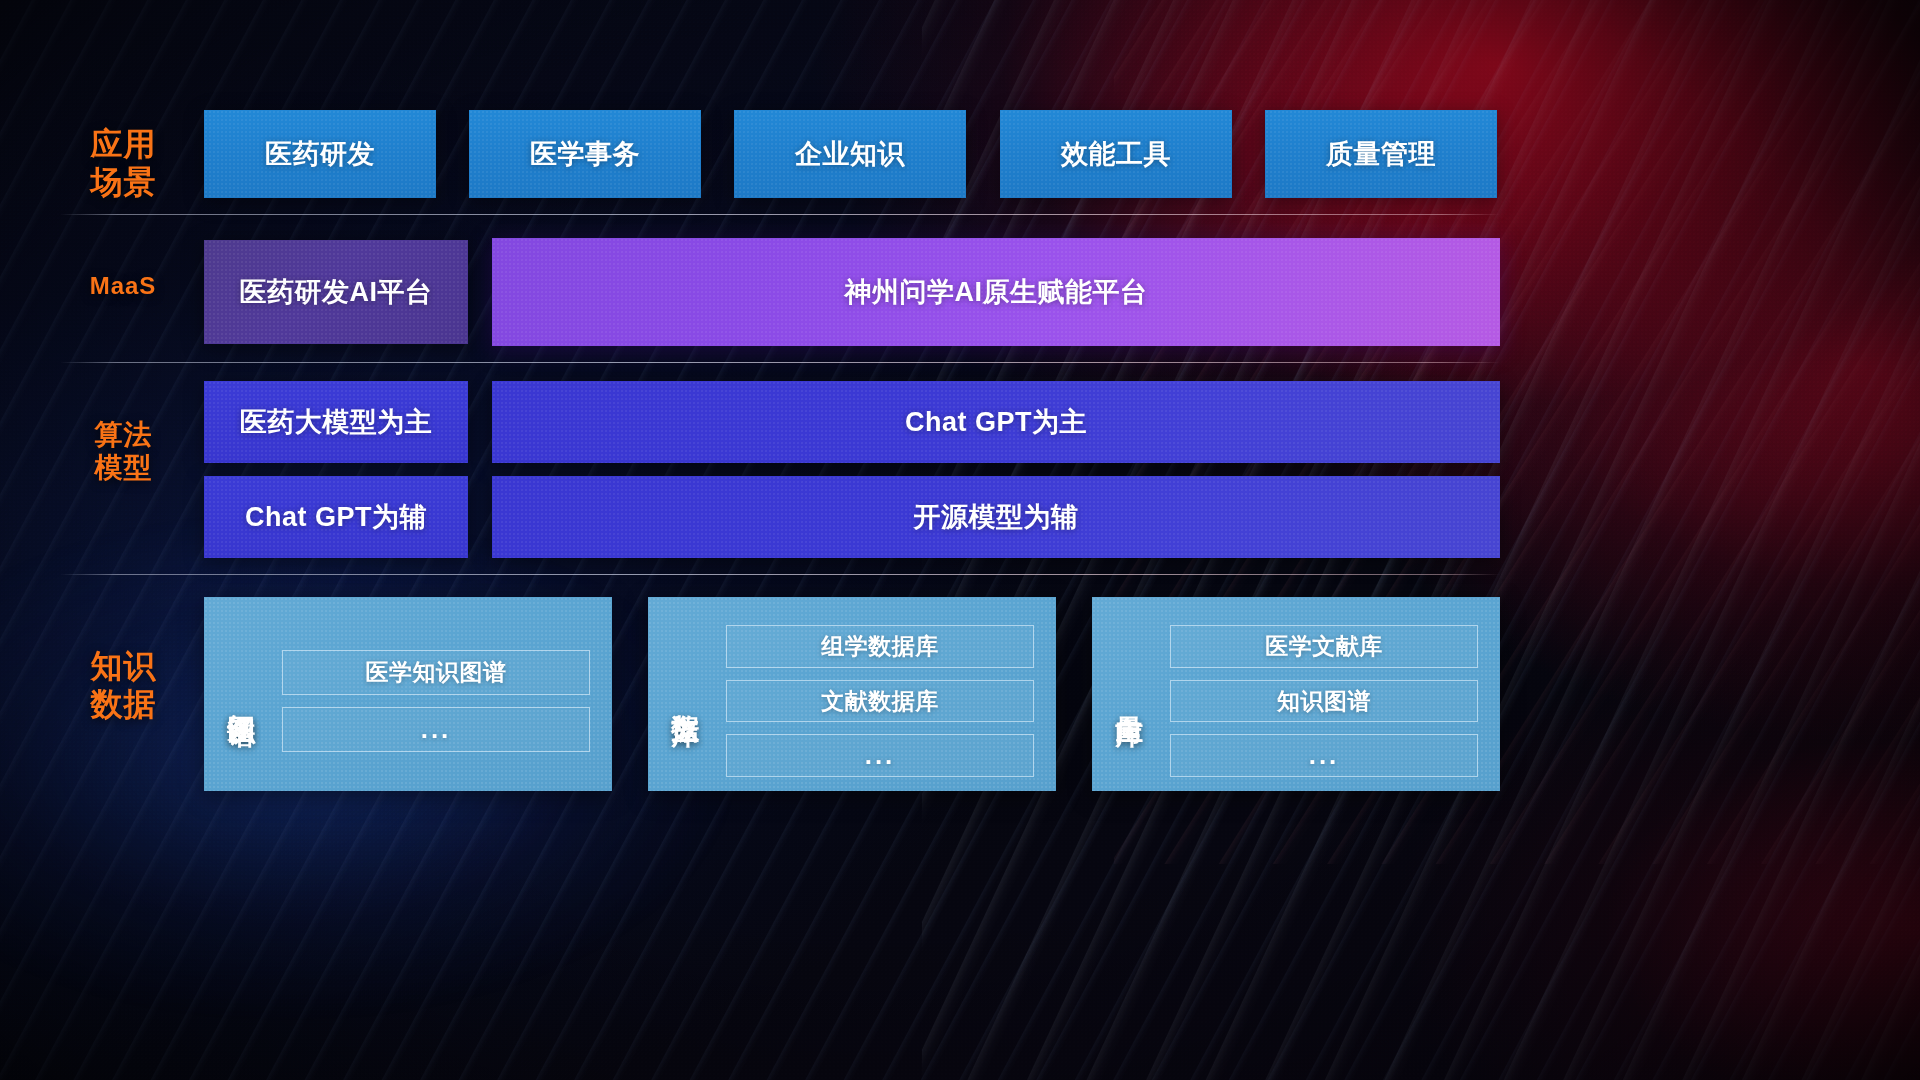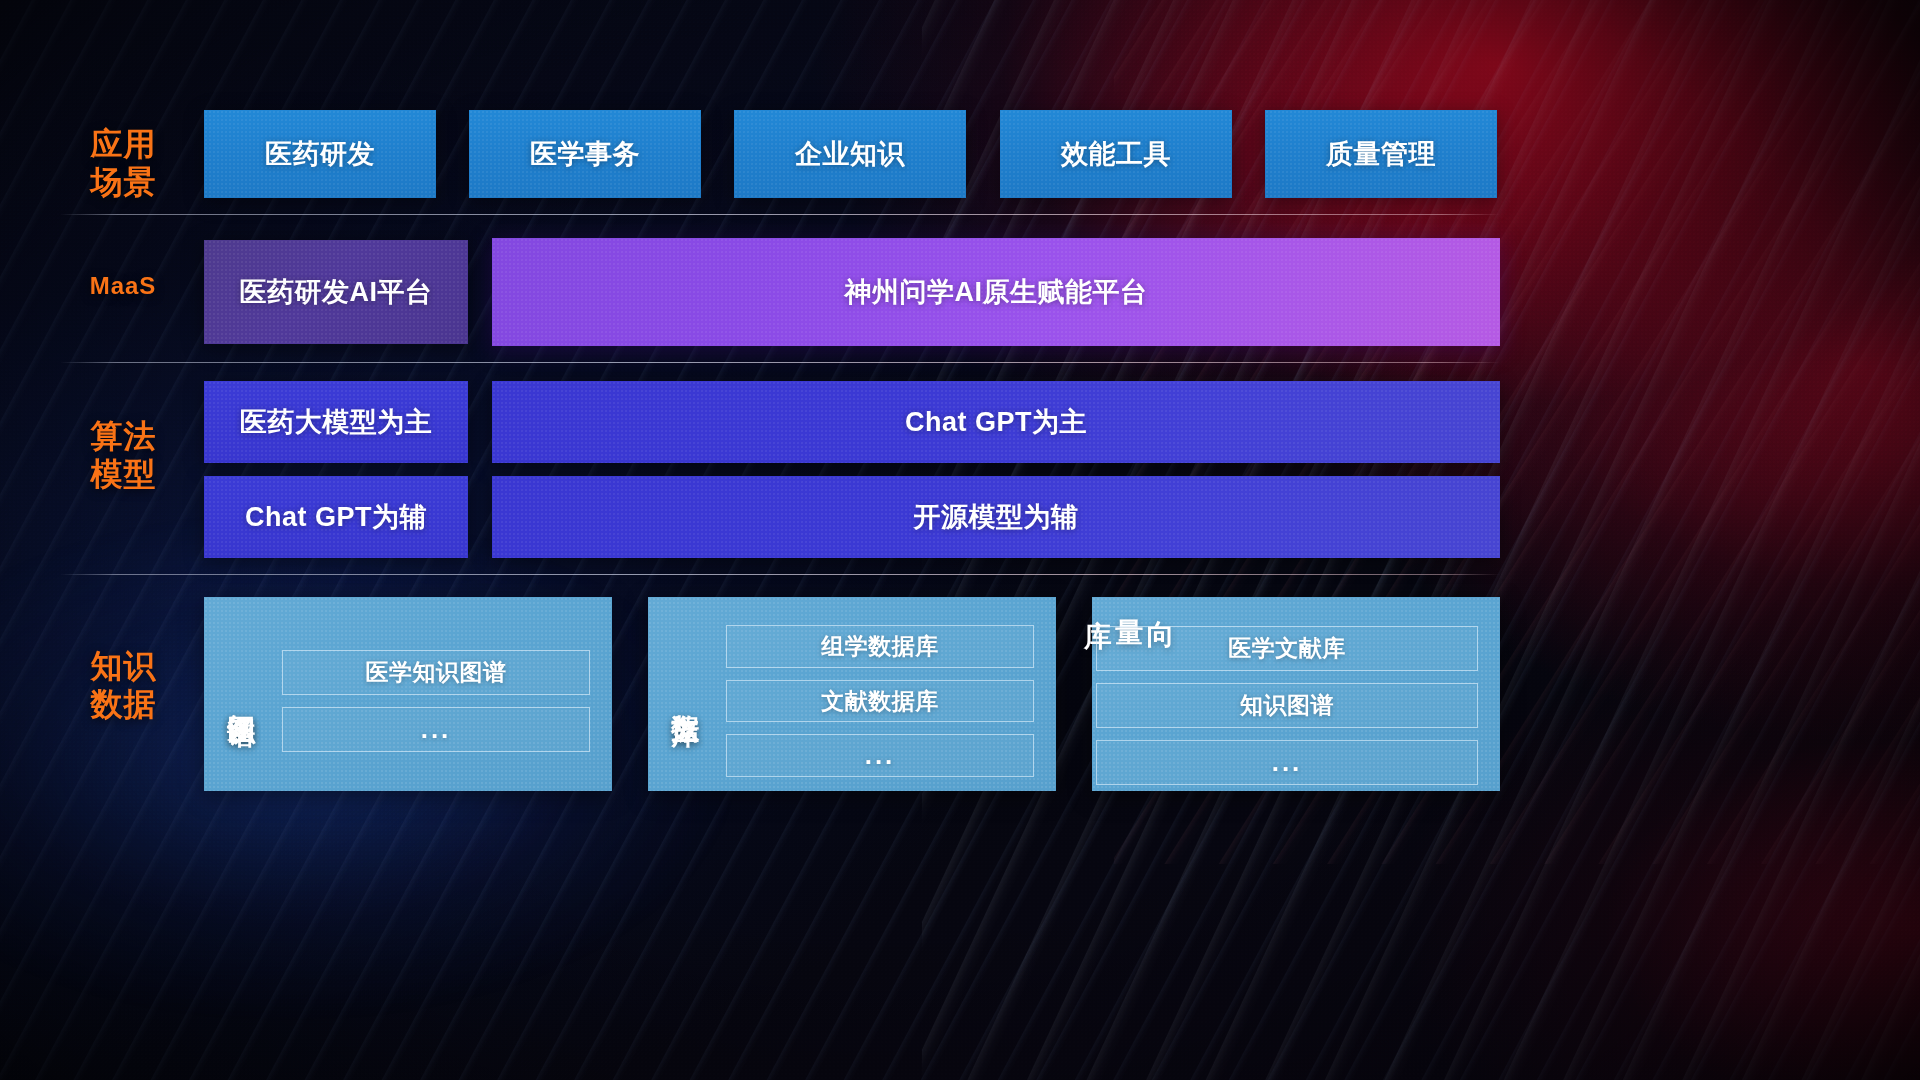--- a/index.html
+++ b/index.html
@@ -283,21 +283,21 @@
 
     <div class="box maas-left" style="left:204px; top:240px; width:264px; height:104px;">
       <span>医药研发AI平台</span>
     </div>
     <div class="box maas-right" style="left:492px; top:238px; width:1008px; height:108px;">
       <span>神州问学AI原生赋能平台</span>
     </div>
 
     <div class="divider" style="left:60px; top:362px; width:1440px;"></div>
 
-    <div class="row-label" style="left:66px; top:418px; width:115px; font-size:32px;">算法
+    <div class="row-label" style="left:66px; top:418px; width:115px; font-size:28px;">算法
 模型</div>
 
     <div class="box algo-left" style="left:204px; top:381px; width:264px; height:82px;">
       <span>医药大模型为主</span>
     </div>
     <div class="box algo-right" style="left:492px; top:381px; width:1008px; height:82px;">
       <span>Chat GPT为主</span>
     </div>
     <div class="box algo-left" style="left:204px; top:476px; width:264px; height:82px;">
       <span>Chat GPT为辅</span>
@@ -321,21 +321,21 @@
 
     <div class="kgroup" style="left:648px; top:597px; width:408px; height:194px;">
       <div class="kgroup-title">数据库</div>
       <div class="kgroup-items">
         <div class="kitem">组学数据库</div>
         <div class="kitem">文献数据库</div>
         <div class="kitem ellipsis">...</div>
       </div>
     </div>
 
-    <div class="kgroup" style="left:1092px; top:597px; width:408px; height:194px;flex-direction:column;">
+    <div class="kgroup" style="left:1092px; top:597px; width:408px; height:194px;">
       <div class="kgroup-title">向量库</div>
       <div class="kgroup-items">
         <div class="kitem">医学文献库</div>
         <div class="kitem">知识图谱</div>
         <div class="kitem ellipsis">...</div>
       </div>
     </div>
 
   </div>
 </div>

